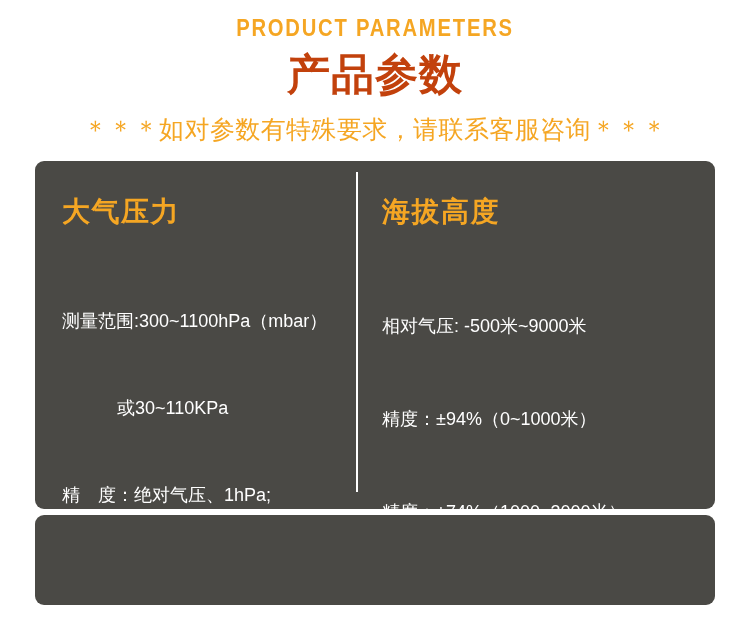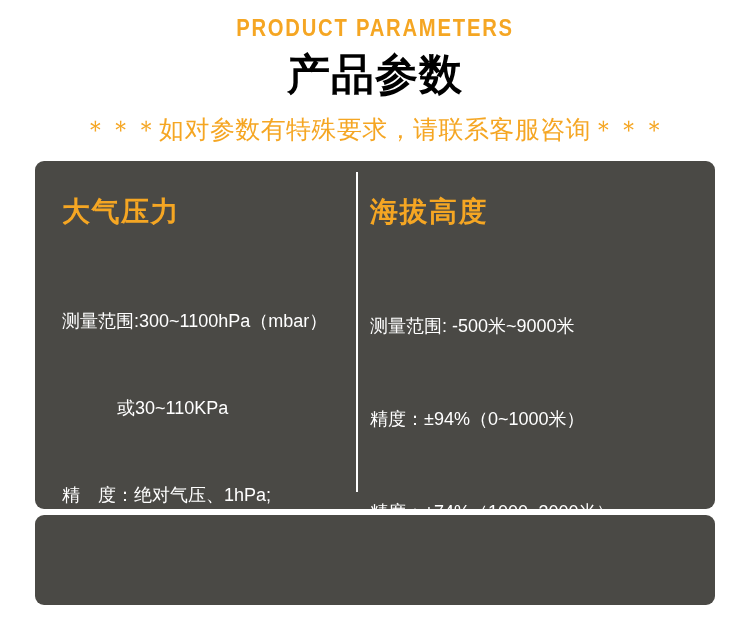--- a/index.html
+++ b/index.html
@@ -29,21 +29,21 @@
   .eyebrow {
     color: #F5A623;
     font-size: 23px;
     font-weight: 600;
     letter-spacing: 2.0px;
     line-height: 28px;
     transform: scaleX(0.88);
     white-space: nowrap;
   }
   .main-title {
-    color: #000000;
+    color: #c2410c;
     font-size: 43px;
     font-weight: bold;
     letter-spacing: 1px;
     line-height: 56px;
     margin-top: 4px;
   }
   .subtitle {
     color: #F5A623;
     font-size: 25px;
     font-weight: 500;
@@ -80,21 +80,21 @@
     height: 320px;
     background: #ffffff;
   }
 
   .col {
     position: absolute;
     top: 0;
     height: 100%;
   }
   .col-left  { left: 27px;  width: 310px; }
-  .col-right { left: 335px; width: 320px; }
+  .col-right { left: 347px; width: 320px; }
 
   .sec-title {
     color: #F5A623;
     font-size: 28px;
     font-weight: bold;
     letter-spacing: 1.5px;
     margin-top: 32px;
   }
   .col-left .sec-title  { margin-left: 0px; }
   .col-right .sec-title { margin-left: 0px; }
@@ -143,21 +143,21 @@
         <div class="spec-line indent-1">或30~110KPa</div>
         <div class="spec-line">精　度：绝对气压、1hPa;</div>
         <div class="spec-line indent-2">相对气压、0.2hPa</div>
         
       </div>
     </div>
 
     <div class="col col-right">
       <div class="sec-title">海拔高度</div>
       <div class="spec-list">
-        <div class="spec-line">测量范围: -500米~9000米</div>
+        <div class="spec-line">相对气压: -500米~9000米</div>
         <div class="spec-line">精度：±94%（0~1000米）</div>
         <div class="spec-line">精度：±74%（1000~3000米）</div>
         <div class="spec-line">精度：±5%(-500~0米，3000~5000米)</div>
         
         
         
       </div>
     </div>
 
   </div>

